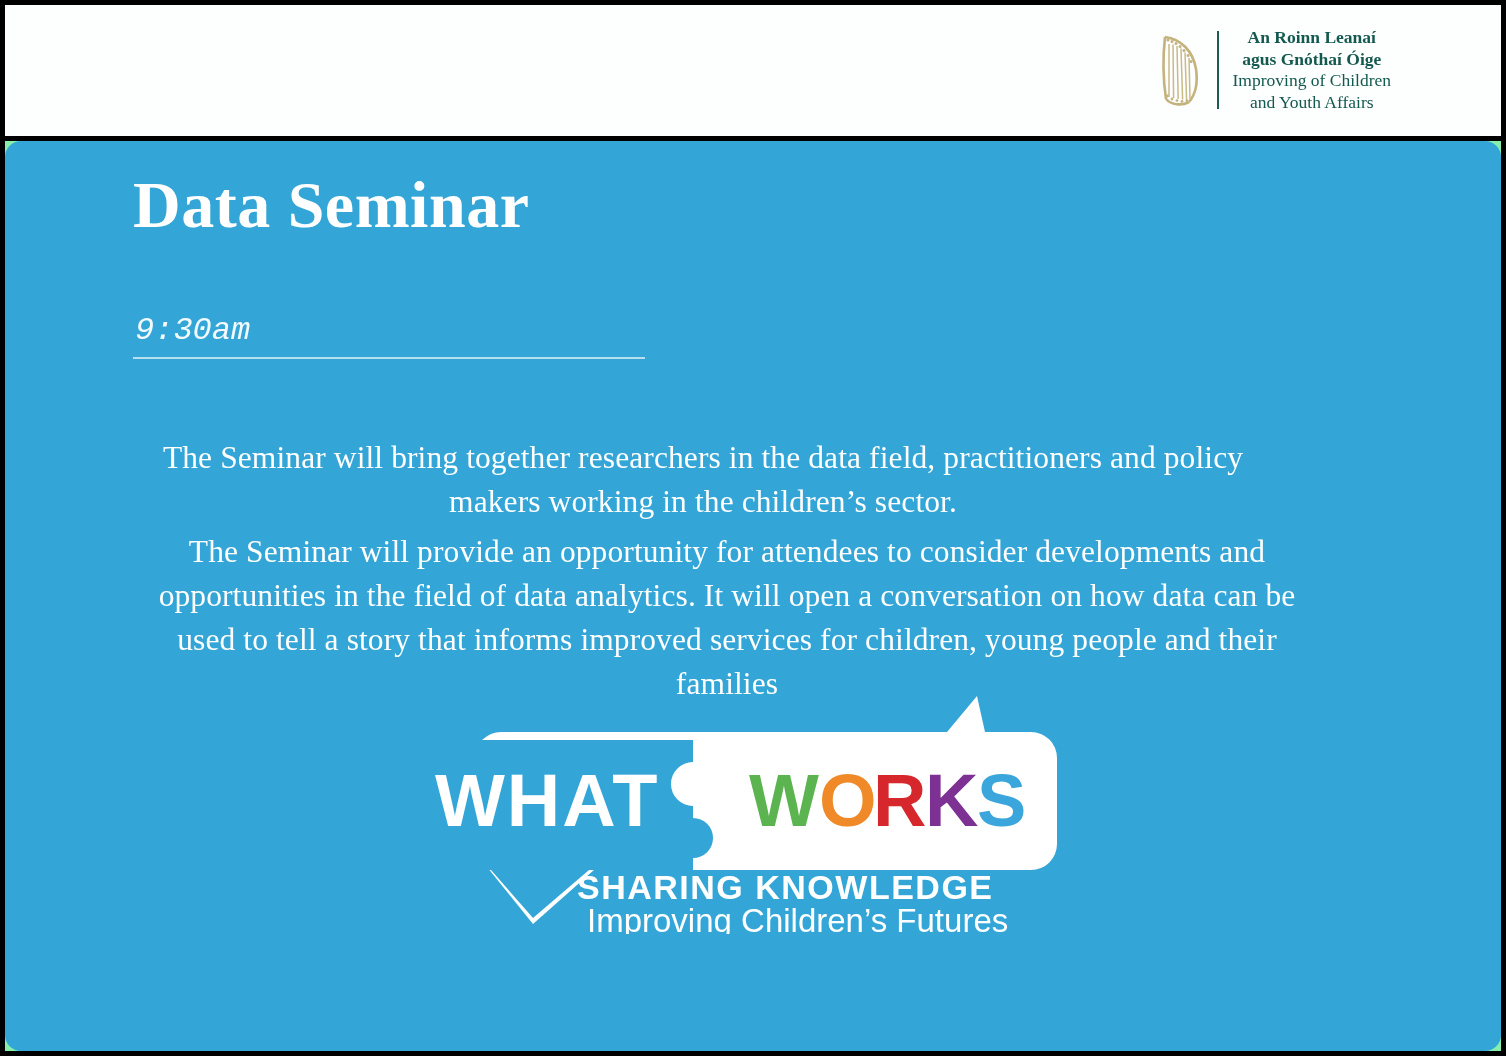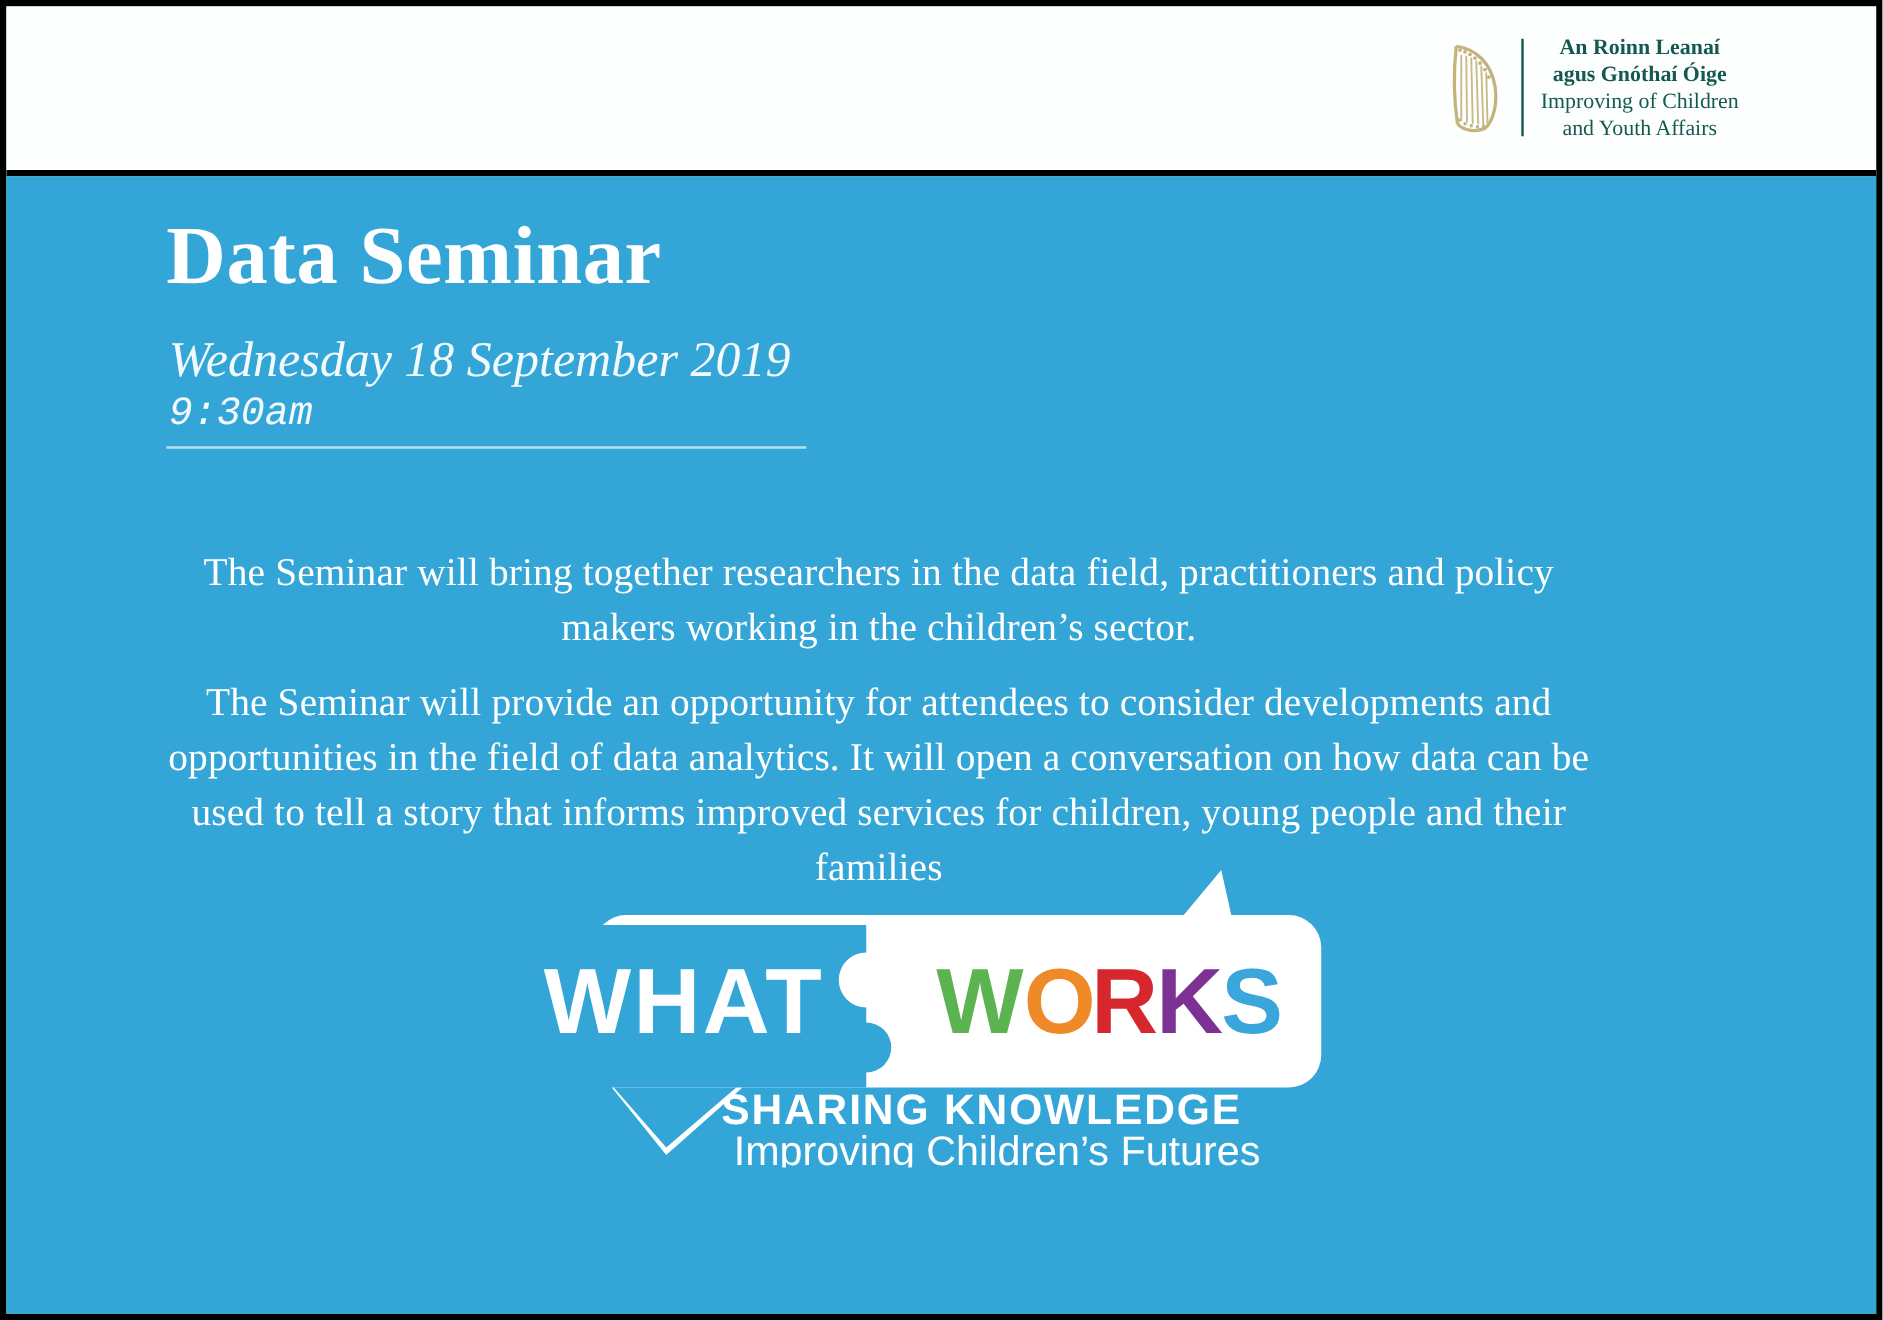--- a/index.html
+++ b/index.html
@@ -62,20 +62,21 @@
   .dept-text .ga { font-weight: bold; }
 
   
   .body-blue {
     position: absolute;
     left: 0;
     top: 136px;
     right: 0;
     bottom: 0;
     background: #33a6d7;
+    border-radius: 16px;
   }
 
   .title {
     position: absolute;
     left: 128px;
     top: 28px;
     color: #ffffff;
     font-family: "Liberation Serif", serif;
     font-weight: bold;
     font-size: 66px;
@@ -118,21 +119,21 @@
     position: absolute;
     left: 118px;
     width: 1160px;
     color: #ffffff;
     font-family: "Liberation Serif", serif;
     font-size: 31.5px;
     line-height: 44px;
     letter-spacing: 0.1px;
   }
   .para-1 { top: 253px; margin-top: 42px; }
-  .para-2 { top: 399px; }
+  .para-2 { top: 389px; margin-left: 24px; }
 
   
   .ww-logo {
     position: absolute;
     left: 382px;
     top: 553px;
     width: 680px;
     height: 240px;
   }
   .ww-logo svg { display: block; width: 100%; height: 100%; }
@@ -198,21 +199,20 @@
         <div class="ga">agus Gnóthaí Óige</div>
         <div>Improving of Children</div>
         <div>and Youth Affairs</div>
       </div>
     </div>
   </div>
 
   <div class="body-blue">
 
     <div class="title">Data Seminar</div>
-    <div class="subtitle">Wednesday 18 September 2019</div>
     <div class="time">9:30am</div>
     <div class="rule"></div>
 
     <div class="para para-1">The Seminar will bring together researchers in the data field, practitioners and policy makers working in the children’s sector.</div>
     <div class="para para-2">The Seminar will provide an opportunity for attendees to consider developments and opportunities in the field of data analytics.  It will open a conversation on how data can be used to tell a story that informs improved services for children, young people and their families</div>
 
     <div class="ww-logo">
       <svg viewBox="0 0 680 240" xmlns="http://www.w3.org/2000/svg">
 
         <g>

